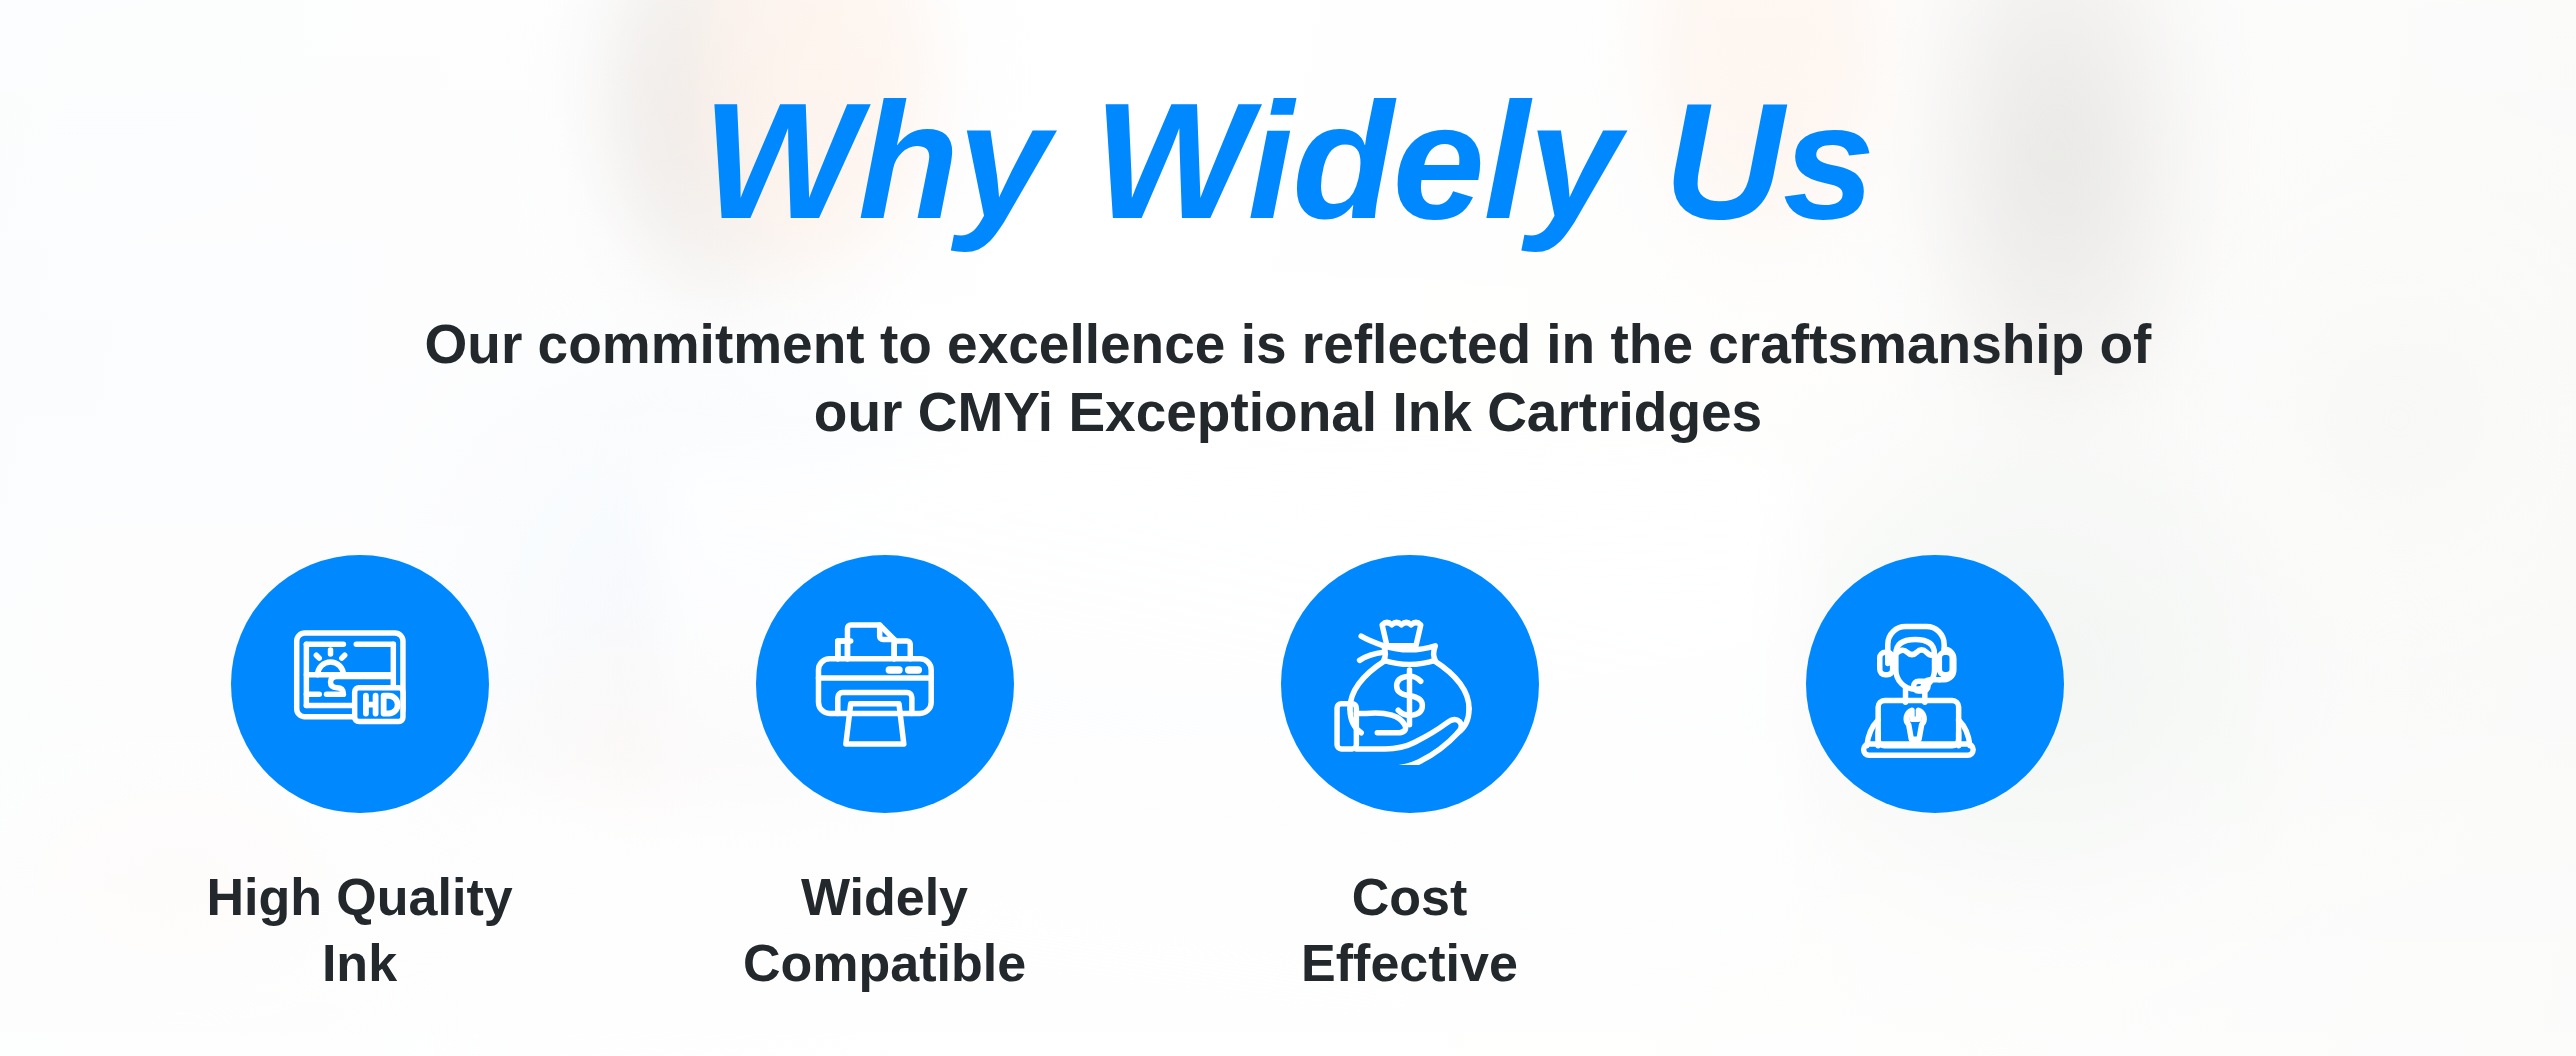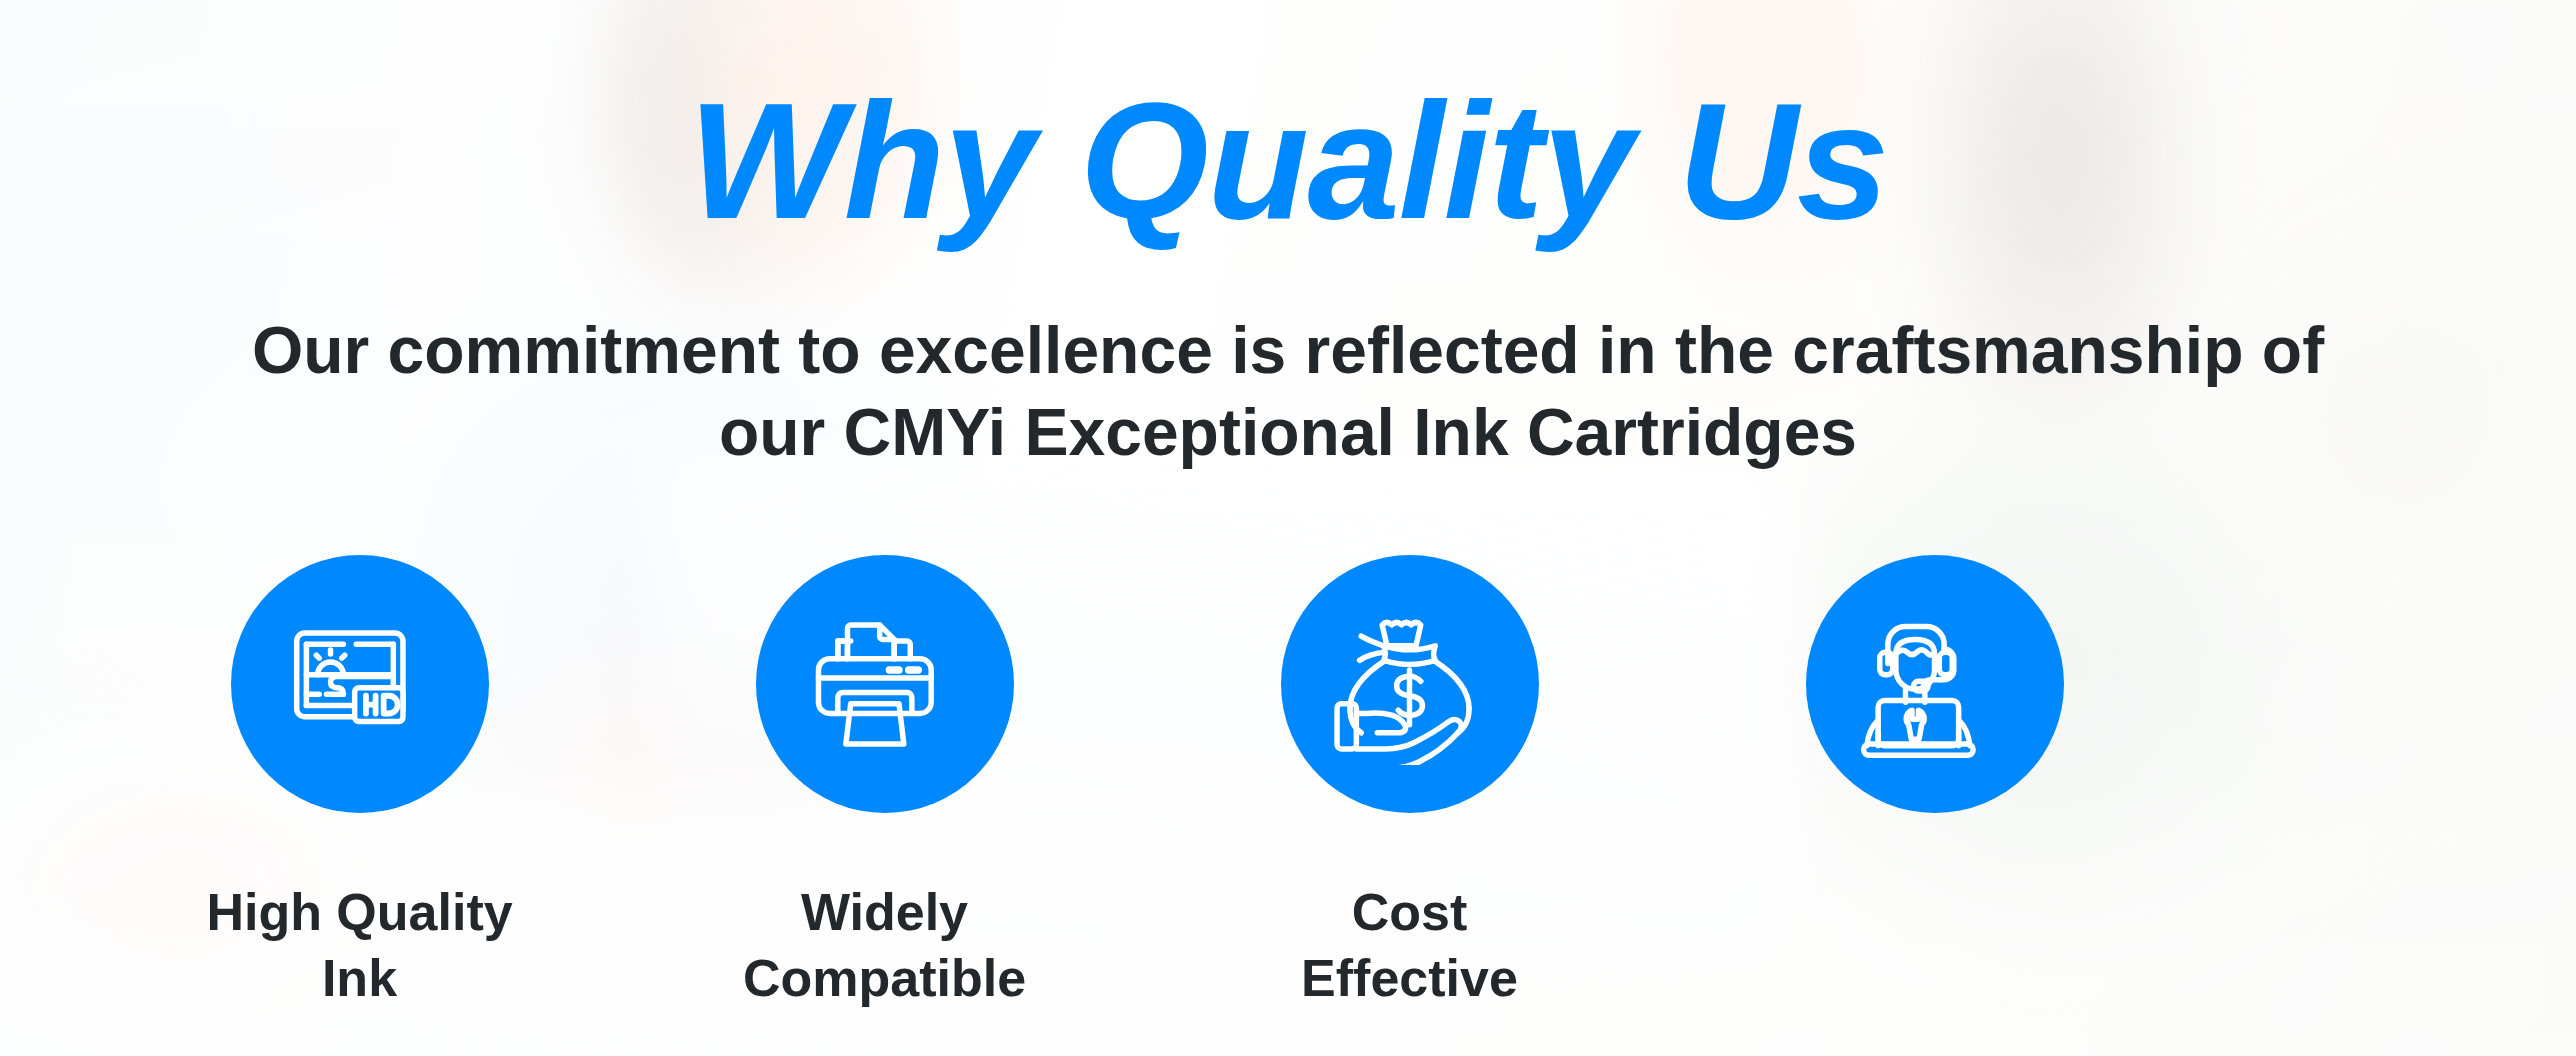--- a/index.html
+++ b/index.html
@@ -99,21 +99,21 @@
     font-style:italic;
     letter-spacing:-1.3px;
     color:#0089ff;
     white-space:nowrap;
   }
 
   .subhead {
     position:absolute; top:310px; left:0; width:100%;
     text-align:center;
     color:#23282d;
-    font-size:66px;
+    font-size:55px;
     line-height:1.24;
     font-weight:bold;
   }
   .subhead .sl { display:block; }
 
   .features {
     position:absolute; top:555px; left:97px;
     width:2382px;
     display:flex;
     justify-content:flex-start;
@@ -127,21 +127,21 @@
   }
   .icon-circle {
     width:258px; height:258px;
     border-radius:50%;
     background:#0089ff;
     display:flex; align-items:center; justify-content:center;
   }
   .icon-circle svg { width:161px; height:161px; display:block; }
 
   .feature-label {
-    margin-top:66px;
+    margin-top:51px;
     text-align:center;
     color:#23282d;
     font-size:52px;
     line-height:1.27;
     font-weight:bold;
     white-space:pre-line;
   }
 </style>
 </head>
 <body>
@@ -158,21 +158,21 @@
   <div class="bg-right-jacket"></div>
   <div class="bg-right-shoulder"></div>
   <div class="bg-paper"></div>
   <div class="bg-paper2"></div>
   <div class="bg-warm-bottomleft"></div>
   <div class="bg-veil"></div>
   <div class="bg-veil2"></div>
 
   <div id="content">
 
-    <div class="headline">Why Quality Us</div>
+    <div class="headline">Why Widely Us</div>
 
     <div class="subhead">
       <span class="sl">Our commitment to excellence is reflected in the craftsmanship of</span>
       <span class="sl">our CMYi Exceptional Ink Cartridges</span>
     </div>
 
     <div class="features">
 
       <div class="feature">
         <div class="icon-circle">

